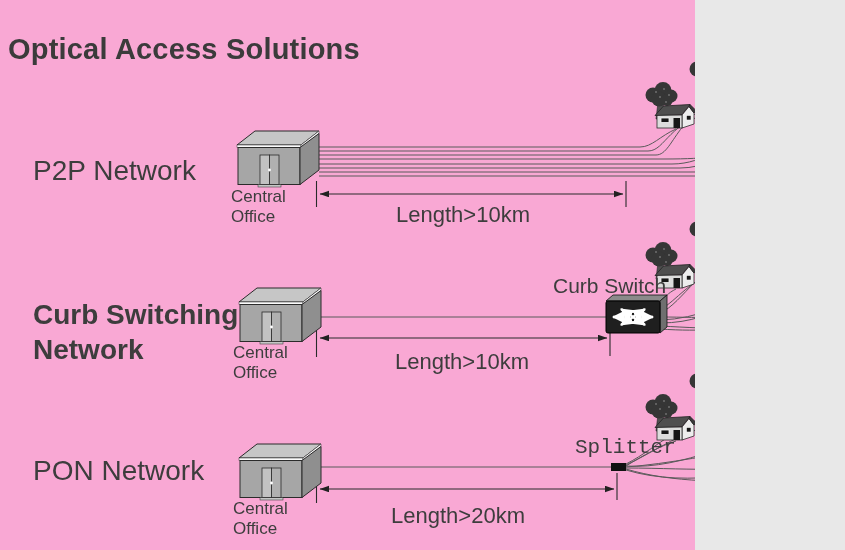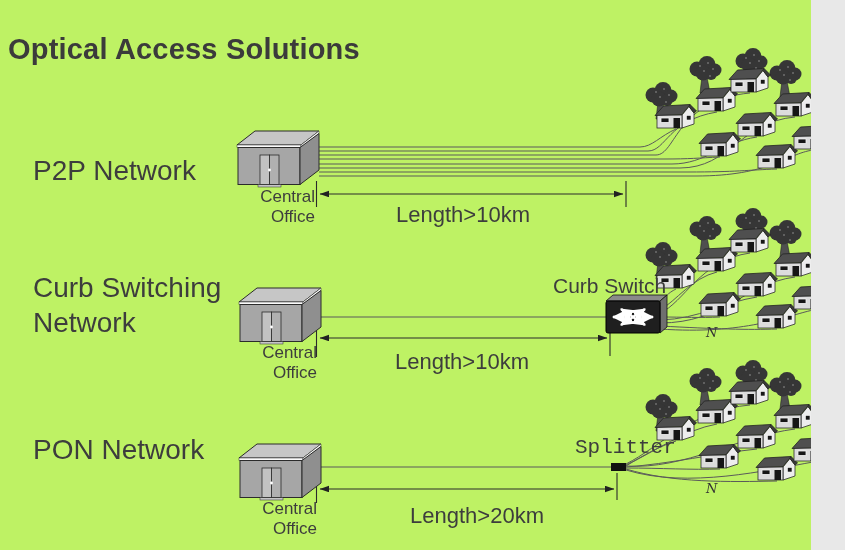--- a/index.html
+++ b/index.html
@@ -1,32 +1,32 @@
 <!DOCTYPE html>
 <html><head>
 <meta charset="utf-8">
 <style>
   html,body{margin:0;padding:0;}
   body{font-family:"Liberation Sans",sans-serif;background:#e8e8e8;}
-  .stage{position:relative;width:811px;height:550px;background:#bef264;overflow:hidden;}
+  .stage{position:relative;width:695px;height:550px;background:#f9a8d4;overflow:hidden;}
   .stage svg{position:absolute;left:0;top:0;}
   .txt{position:absolute;color:#3d3d3d;}
   .title{left:8px;top:33px;font-size:29px;font-weight:bold;color:#3b3b3b;letter-spacing:.2px;}
   .rowlabel{font-size:28px;line-height:1.25;color:#3d3d3d;}
   .rl1{left:33px;top:153px;}
-  .rl2{left:33px;top:270px;width:215px;}
-  .rl3{left:33px;top:432px;}
-  .office-lbl{width:84px;text-align:right;font-size:17px;line-height:1.18;}
+  .rl2{left:33px;top:297px;width:215px;font-weight:bold;}
+  .rl3{left:33px;top:453px;}
+  .office-lbl{width:84px;text-align:left;font-size:17px;line-height:1.18;}
   .ol1{left:231px;top:187px;}
   .ol2{left:233px;top:343px;}
   .ol3{left:233px;top:499px;}
   .len-lbl{width:200px;text-align:center;font-size:22px;}
   .ln1{left:363px;top:202px;}
   .ln2{left:362px;top:349px;}
-  .ln3{left:377px;top:503px;}
+  .ln3{left:358px;top:503px;}
   .dev-lbl{font-size:21px;}
   .dv2{left:553px;top:274px;}
   .dv3{left:575px;top:436px;font-family:Liberation Mono, monospace;}
   .n-lbl{font-family:"DejaVu Serif",serif;font-style:italic;font-size:13px;color:#333;}
   .n2{left:706px;top:325px;}
   .n3{left:706px;top:481px;}
 </style>
 </head>
 <body>
 

